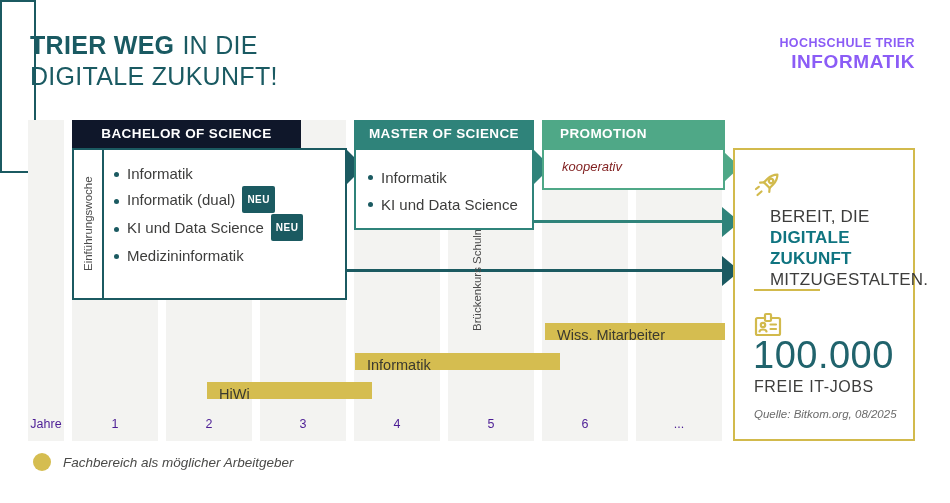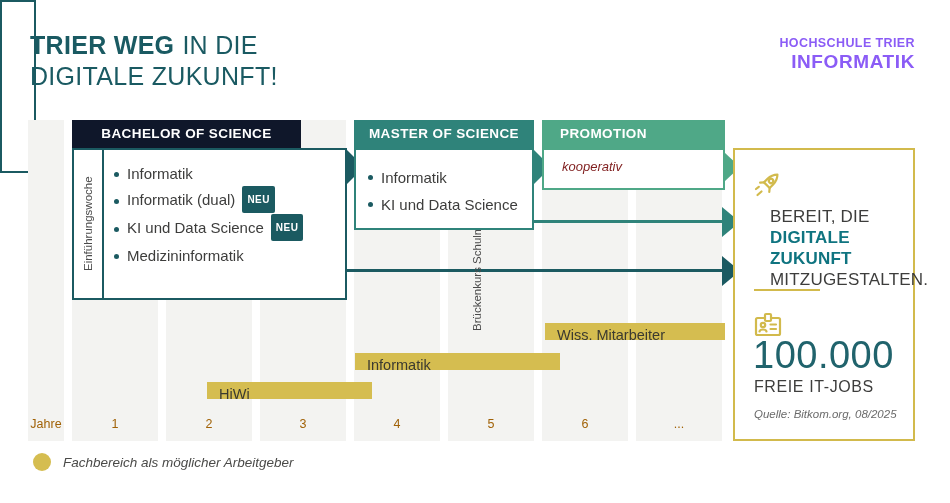--- a/index.html
+++ b/index.html
@@ -78,21 +78,21 @@
   .source{position:absolute;left:19px;top:258px;font-size:11.5px;font-style:italic;color:#6b6b6b;}
 
   
   .bar{position:absolute;background:#d5bd50;height:17px;line-height:25px;
        font-size:14.5px;color:#3b3a30;padding-left:12px;box-sizing:border-box;}
   .bar-wiss{left:545px;top:323px;width:180px;}
   .bar-assi{left:355px;top:353px;width:205px;}
   .bar-hiwi{left:207px;top:382px;width:165px;}
 
   
-  .tick{position:absolute;top:417px;width:86px;text-align:center;font-size:12.5px;color:#a16207;}
+  .tick{position:absolute;top:417px;width:86px;text-align:center;font-size:12.5px;color:#4c1d95;}
   .tick-jahre{left:28px;width:36px;}
   .t1{left:72px;}.t2{left:166px;}.t3{left:260px;}.t4{left:354px;}
   .t5{left:448px;}.t6{left:542px;}.t7{left:636px;}
 
   
   .legend{position:absolute;left:33px;top:453px;display:flex;align-items:center;}
   .legend .dot{width:18px;height:18px;border-radius:50%;background:#d5bd50;}
   .legend .txt{margin-left:12px;font-size:13.5px;font-style:italic;color:#4a4a48;}
 </style>
 </head>

